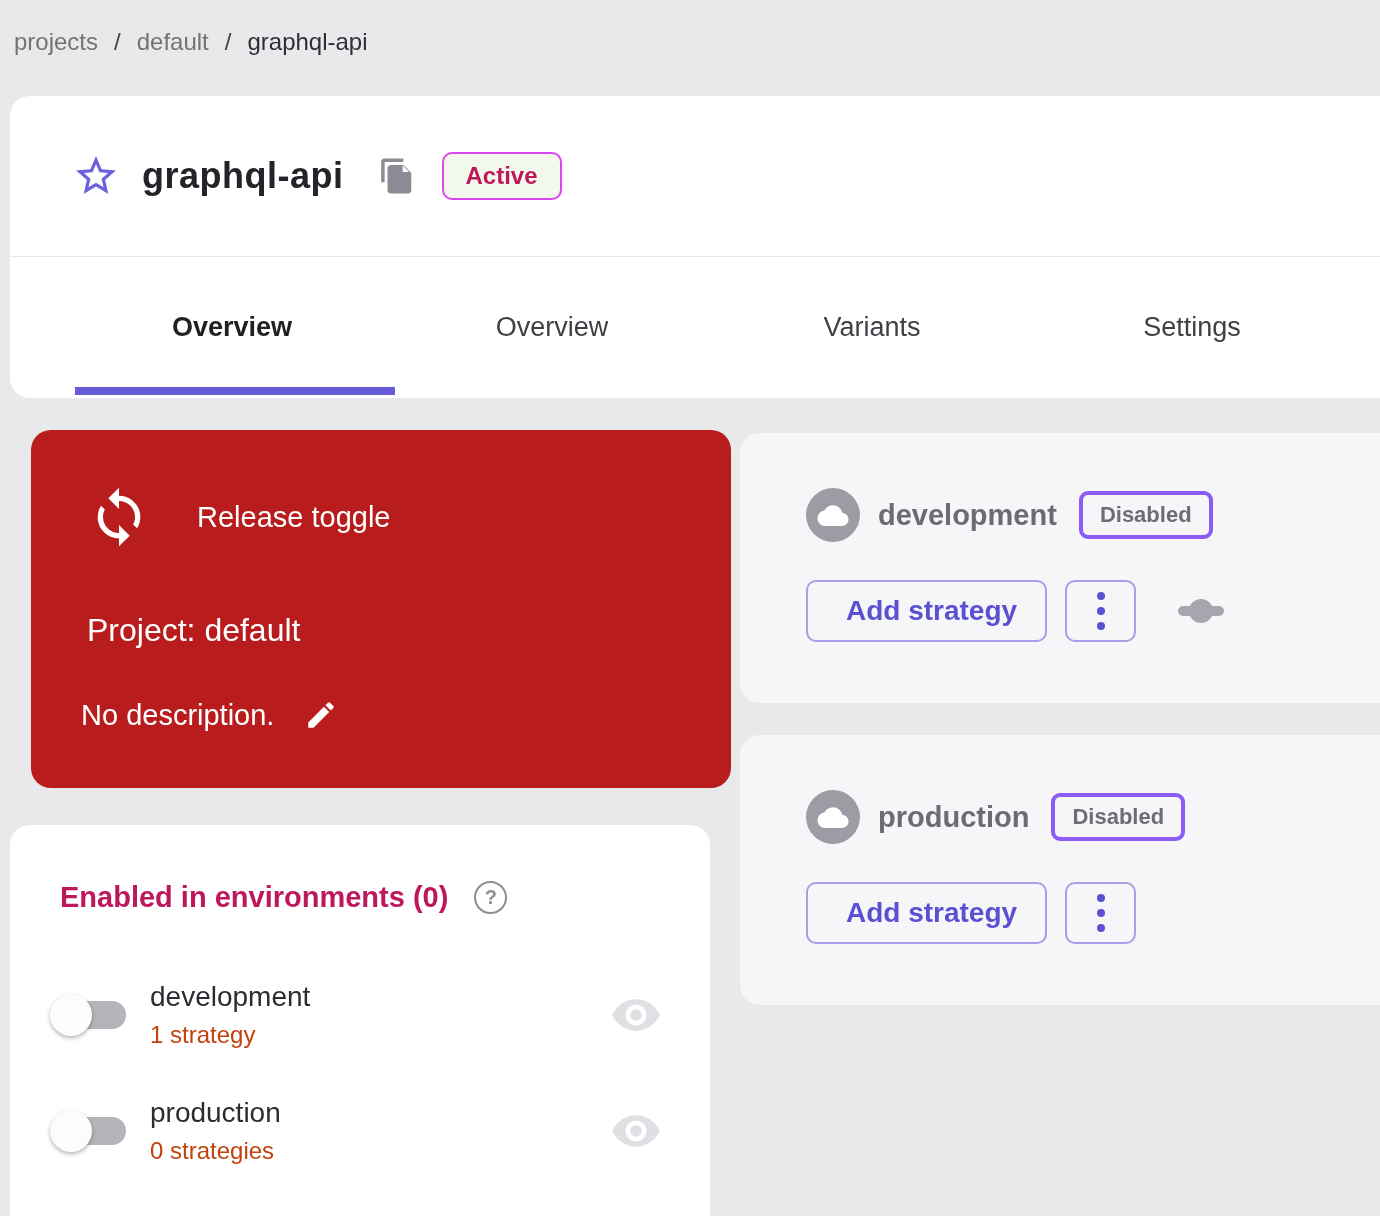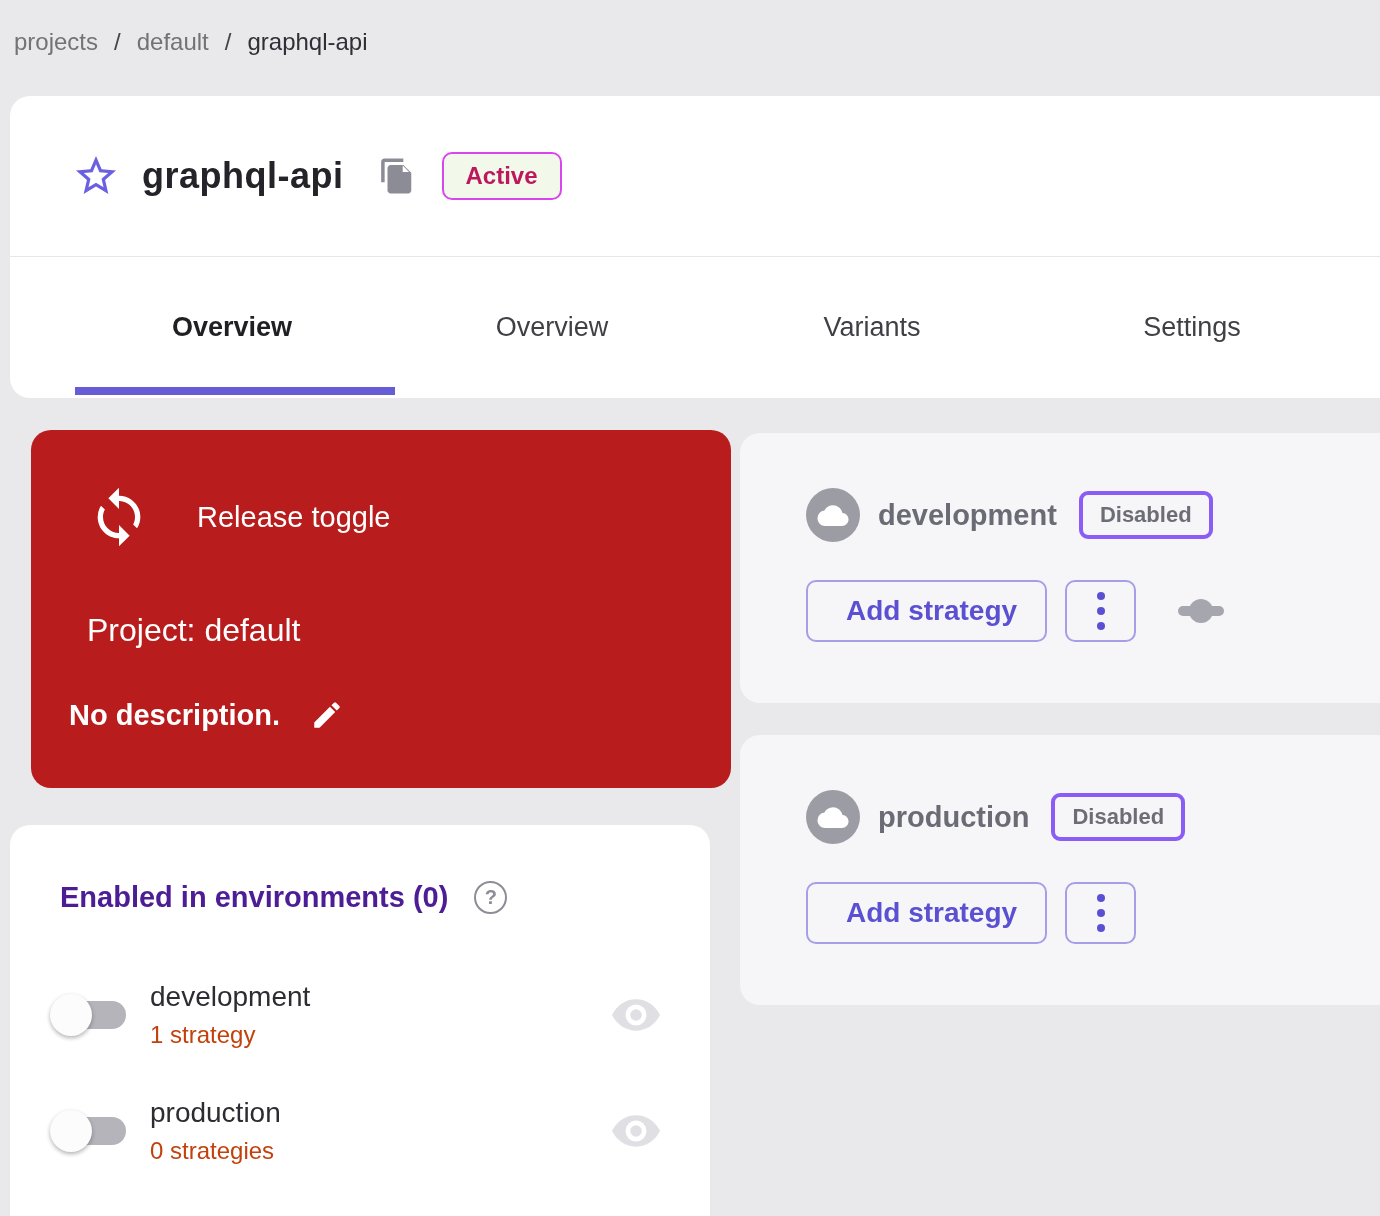--- a/index.html
+++ b/index.html
@@ -52,21 +52,21 @@
 
   
   .purple-card {
     position:absolute; left:10px; top:430px; width:700px; height:358px;
     background:#b91c1c; border-radius:20px; color:#ffffff;margin-left:21px;
   }
   .ptype-row { position:absolute; left:56px; top:52px; display:flex; align-items:center; }
   .loop-icon { width:64px; height:70px; }
   .ptype-label { font-size:29px; margin-left:46px; }
   .pproject { position:absolute; left:56px; top:182px; font-size:32px; }
-  .pdesc-row { position:absolute; left:38px; top:268px; display:flex; align-items:center; gap:30px;font-weight:bold; }
+  .pdesc-row { position:absolute; left:50px; top:268px; display:flex; align-items:center; gap:30px; }
   .pdesc { font-size:29px; }
   .edit-icon { width:34px; height:34px; cursor:pointer; }
 
   
   .env-card {
     position:absolute; left:740px; right:0; height:270px;
     background:#f6f6f8; border-radius:20px 0 0 20px;
   }
   .env-card.dev { top:433px; }
   .env-card.prod { top:735px; }
@@ -98,21 +98,21 @@
   .slider-icon { position:relative; width:46px; height:24px; margin-left:42px; }
   .slider-icon .bar { position:absolute; left:0; top:7px; width:46px; height:10px; border-radius:5px; background:#a6a6af; }
   .slider-icon .knob { position:absolute; left:11px; top:0; width:24px; height:24px; border-radius:50%; background:#a6a6af; }
 
   
   .enabled-card {
     position:absolute; left:10px; top:825px; width:700px; height:391px;
     background:#ffffff; border-radius:20px 20px 0 0;
   }
   .enabled-head { position:absolute; left:50px; top:56px; display:flex; align-items:center; }
-  .enabled-title { font-size:29px; font-weight:bold; color:#4c1d95; }
+  .enabled-title { font-size:29px; font-weight:bold; color:#be185d; }
   .help-icon {
     width:33px; height:33px; margin-left:26px; border:2.5px solid #8d8d97; border-radius:50%;
     color:#8d8d97; font-size:20px; font-weight:bold;
     display:flex; align-items:center; justify-content:center; cursor:pointer;
   }
   .env-row { position:absolute; left:0; right:0; height:84px; display:flex; align-items:center; }
   .env-row.r1 { top:148px; }
   .env-row.r2 { top:264px; }
   .switch { position:relative; width:86px; height:46px; margin-left:40px; flex:0 0 auto; cursor:pointer; }
   .switch .track { position:absolute; left:10px; top:9px; width:66px; height:28px; border-radius:14px; background:#b4b4ba; }

